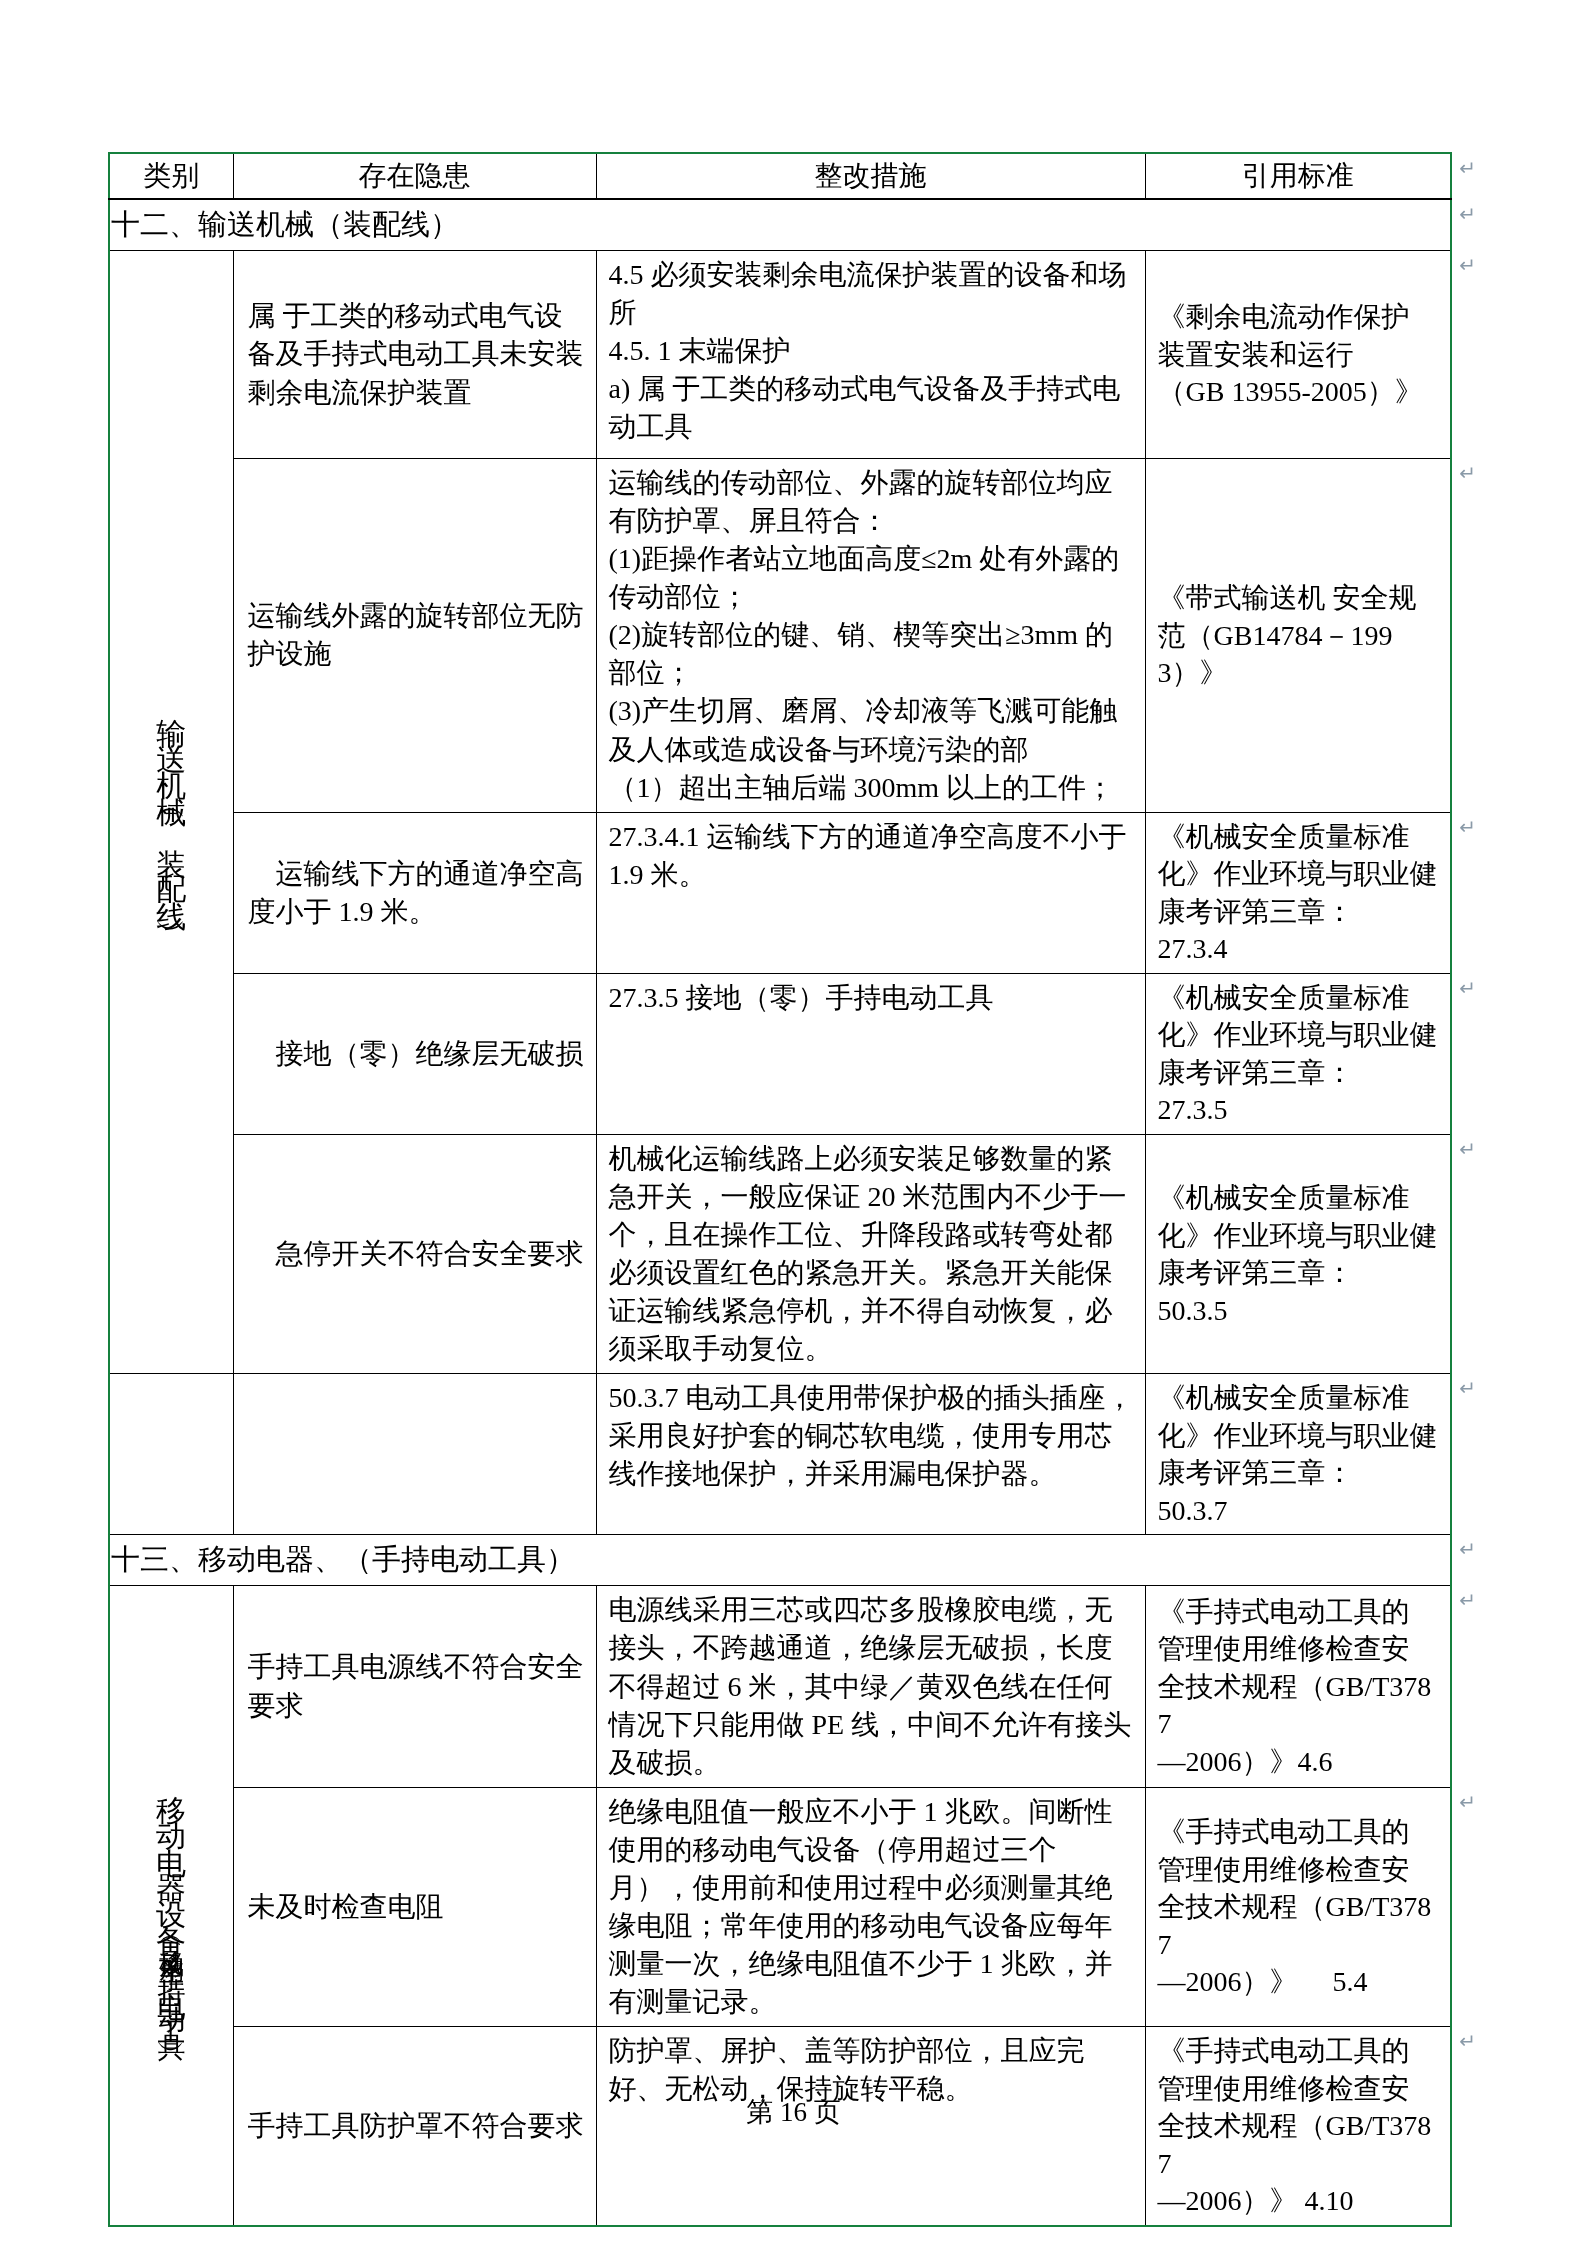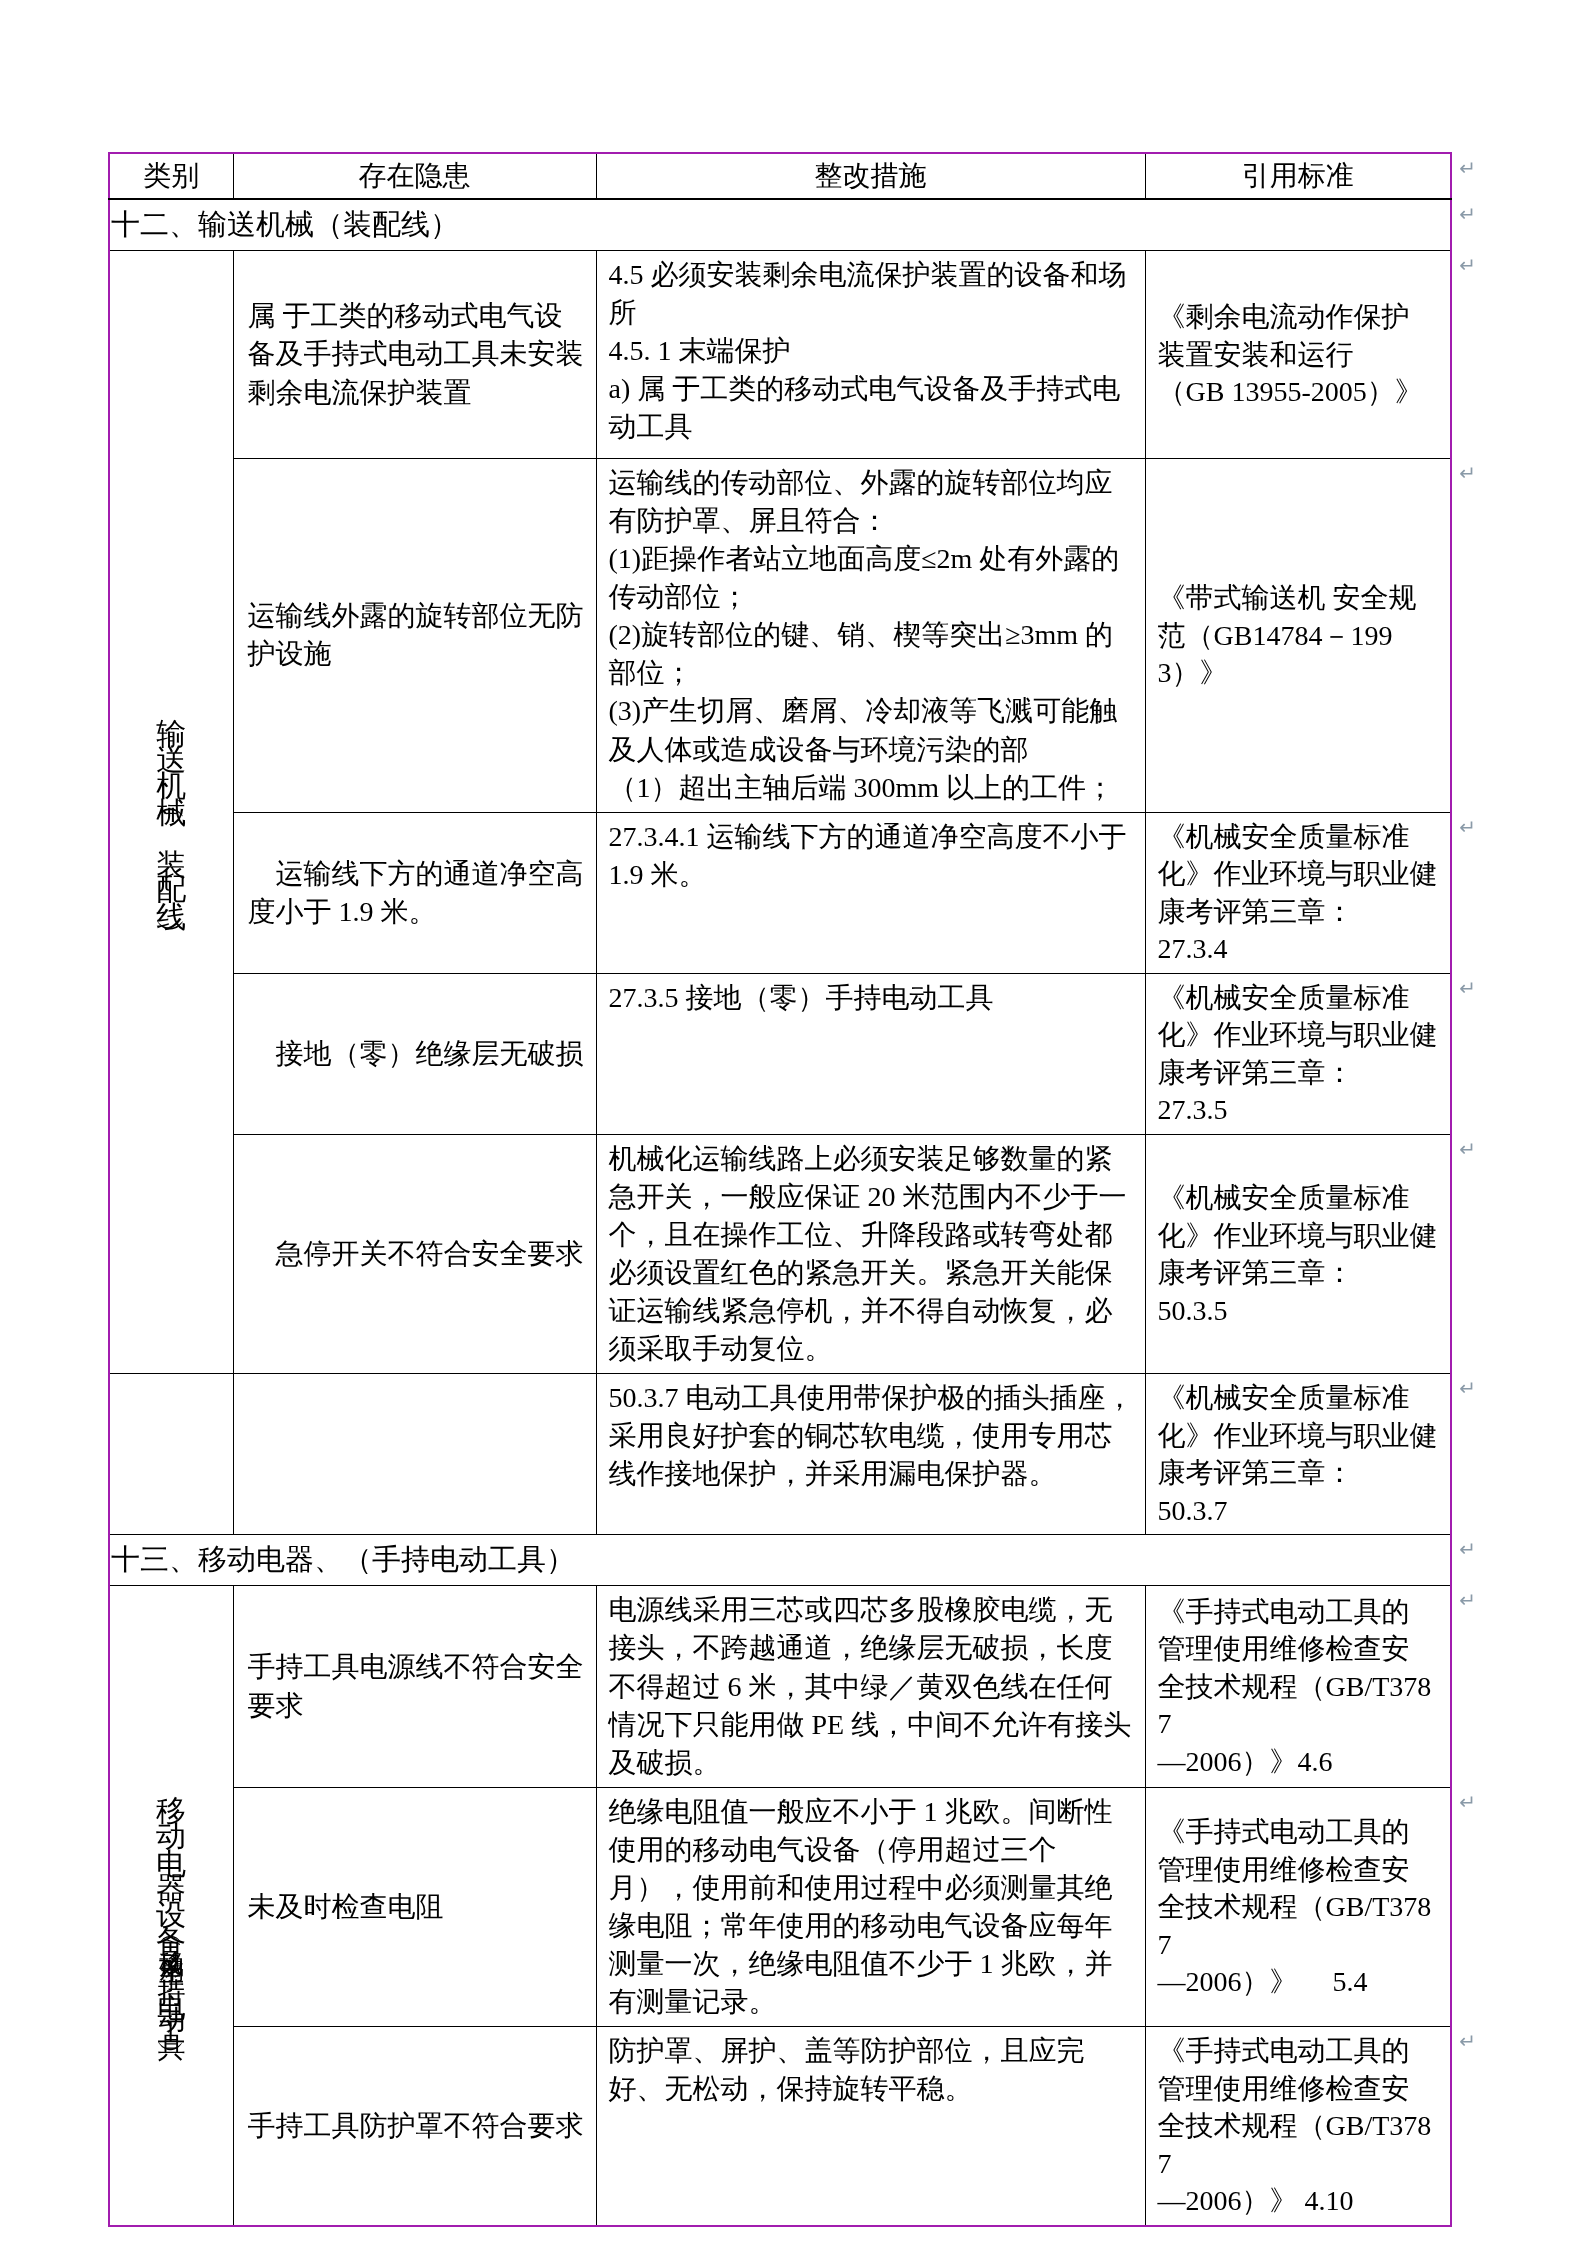--- a/index.html
+++ b/index.html
@@ -9,21 +9,21 @@
     background:#ffffff;
     font-family:"Liberation Serif","DejaVu Serif",serif;
     color:#000;
     overflow:hidden;
   }
   .doc-table {
     position:absolute; left:108px; top:152px;
     width:1342px;
     border-collapse:collapse;
     table-layout:fixed;
-    border:2px solid #a21caf;
+    border:2px solid #15803d;
   }
   .doc-table td, .doc-table th {
     border:1px solid #000;
     font-weight:normal;
     font-size:28px;
     position:relative;
     overflow:visible;
     word-break:break-all;
   }
   tr.header-row th { height:42px; text-align:center; border-bottom-width:2px; }
@@ -248,14 +248,15 @@
         <p class="std-line">管理使用维修检查安</p>
         <p class="std-line">全技术规程（GB/T3787</p>
         <p class="std-line">—2006）》 4.10</p>
         <span class="pmark">↵</span>
       </td>
     </tr>
 
   </tbody>
     </table>
 
+  <div class="footer">第 16 页</div>
 
 </div>
 
 </body></html>

